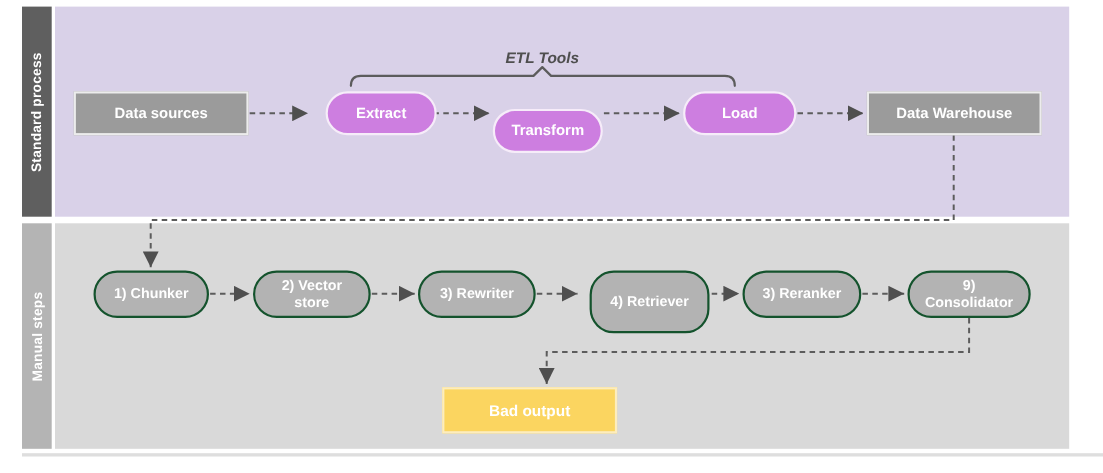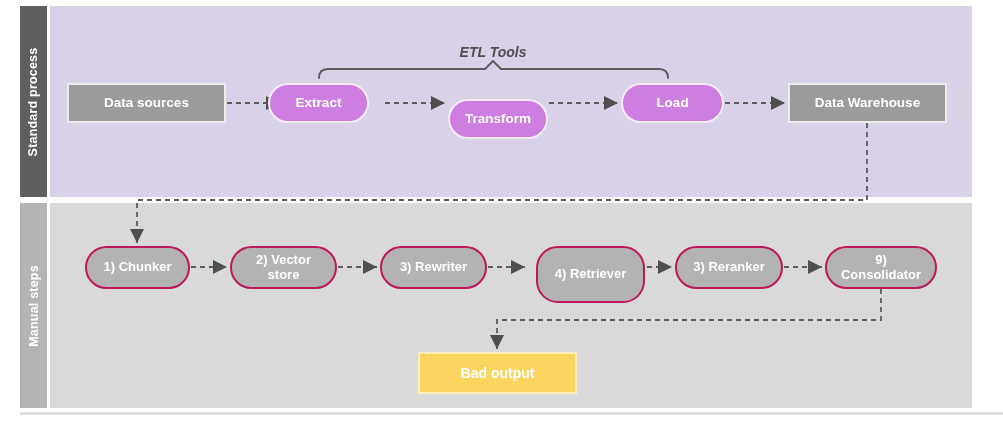--- a/index.html
+++ b/index.html
@@ -52,21 +52,21 @@
     justify-content: center;
     box-sizing: border-box;
     color: #ffffff;
     font-weight: bold;
     font-size: 13.5px;
     text-align: center;
     line-height: 1.15;
   }
   .rect-gray   { background: #9B9B9B; border: 2px solid #ECECEC; justify-content: center; }
   .pill-etl    { background: #CD7EE0; border: 2px solid #F6ECF9; border-radius: 21px; }
-  .pill-manual { background: #B3B3B3; border: 2px solid #be185d; border-radius: 22px; font-size: 13px; padding: 0 8px; }
+  .pill-manual { background: #B3B3B3; border: 2px solid #14532d; border-radius: 22px; font-size: 13px; padding: 0 8px; }
   .rect-yellow { background: #FBD560; border: 2px solid #FDEDBE; font-size: 14px; }
 
   .page-divider {
     position: absolute;
     left: 20px; top: 412px;
     width: 983px; height: 3px;
     background: #DEDEDE;
   }
 </style>
 </head>
@@ -105,21 +105,21 @@
     <path class="conn" d="M 881 289 V 320 H 497 V 349" marker-end="url(#arrow)"></path>
 
     <path class="bracket" d="M 319 78 Q 319 69 328 69 L 485 69 L 493 61 L 501 69 L 659 69 Q 668 69 668 78"></path>
   </svg>
 
   <div class="etl-label">ETL Tools</div>
 
   <div class="node rect-gray" style="left:67px; top:83px; width:159px; height:40px;">
     <span>Data sources</span>
   </div>
-  <div class="node pill-etl" style="left:268px; top:83px; width:101px; height:40px;text-align:center;">
+  <div class="node pill-etl" style="left:296px; top:83px; width:101px; height:40px;text-align:center;">
     <span>Extract</span>
   </div>
   <div class="node pill-etl" style="left:448px; top:83px; width:100px; height:40px;margin-top:16px;">
     <span>Transform</span>
   </div>
   <div class="node rect-gray" style="left:788px; top:83px; width:159px; height:40px;">
     <span>Data Warehouse</span>
   </div>
   <div class="node pill-etl" style="left:621px; top:83px; width:103px; height:40px;">
     <span>Load</span>
@@ -137,18 +137,18 @@
   <div class="node pill-manual" style="left:536px; top:246px; width:109px; height:57px;">
     <span>4) Retriever</span>
   </div>
   <div class="node pill-manual" style="left:675px; top:246px; width:108px; height:43px;">
     <span>3) Reranker</span>
   </div>
   <div class="node pill-manual" style="left:825px; top:246px; width:112px; height:43px;">
     <span>9) Consolidator</span>
   </div>
 
-  <div class="node rect-yellow" style="left:418px; top:352px; width:159px; height:42px;">
+  <div class="node rect-yellow" style="left:402px; top:352px; width:159px; height:42px;">
     <span>Bad output</span>
   </div>
 
   <div class="page-divider"></div>
 </div>
 
 </body></html>

